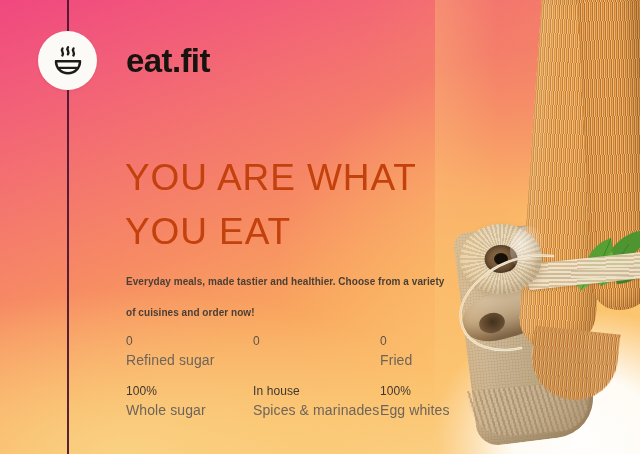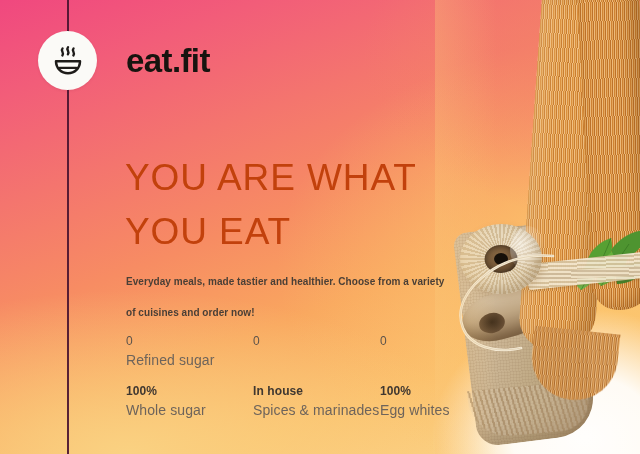--- a/index.html
+++ b/index.html
@@ -133,21 +133,21 @@
     flex: 0 0 127px;
   }
   .stat-col.last { width: auto; flex: 1 1 auto; }
   .stat-value {
     font-size: 12px;
     font-weight: 400;
     color: #5c534b;
     line-height: 18px;
     letter-spacing: 0.1px;
   }
-  .stat-value.strong { font-weight: 700; color: #3f3730; }
+  .stat-value.strong { font-weight: 400; color: #3f3730; }
   .stat-label {
     font-size: 14px;
     font-weight: 400;
     color: #6e645b;
     line-height: 20px;
     letter-spacing: 0.1px;
   }
 
   
   .photo {
@@ -439,20 +439,21 @@
     <div class="stats-row">
       <div class="stat-col">
         <div class="stat-value">0</div>
         <div class="stat-label">Refined sugar</div>
       </div>
       <div class="stat-col">
         <div class="stat-value">0</div>
       </div>
       <div class="stat-col last">
         <div class="stat-value">0</div>
+        <div class="stat-label">Fried</div>
       </div>
     </div>
 
     <div class="stats-row">
       <div class="stat-col">
         <div class="stat-value strong">100%</div>
         <div class="stat-label">Whole sugar</div>
       </div>
       <div class="stat-col">
         <div class="stat-value strong">In house</div>

